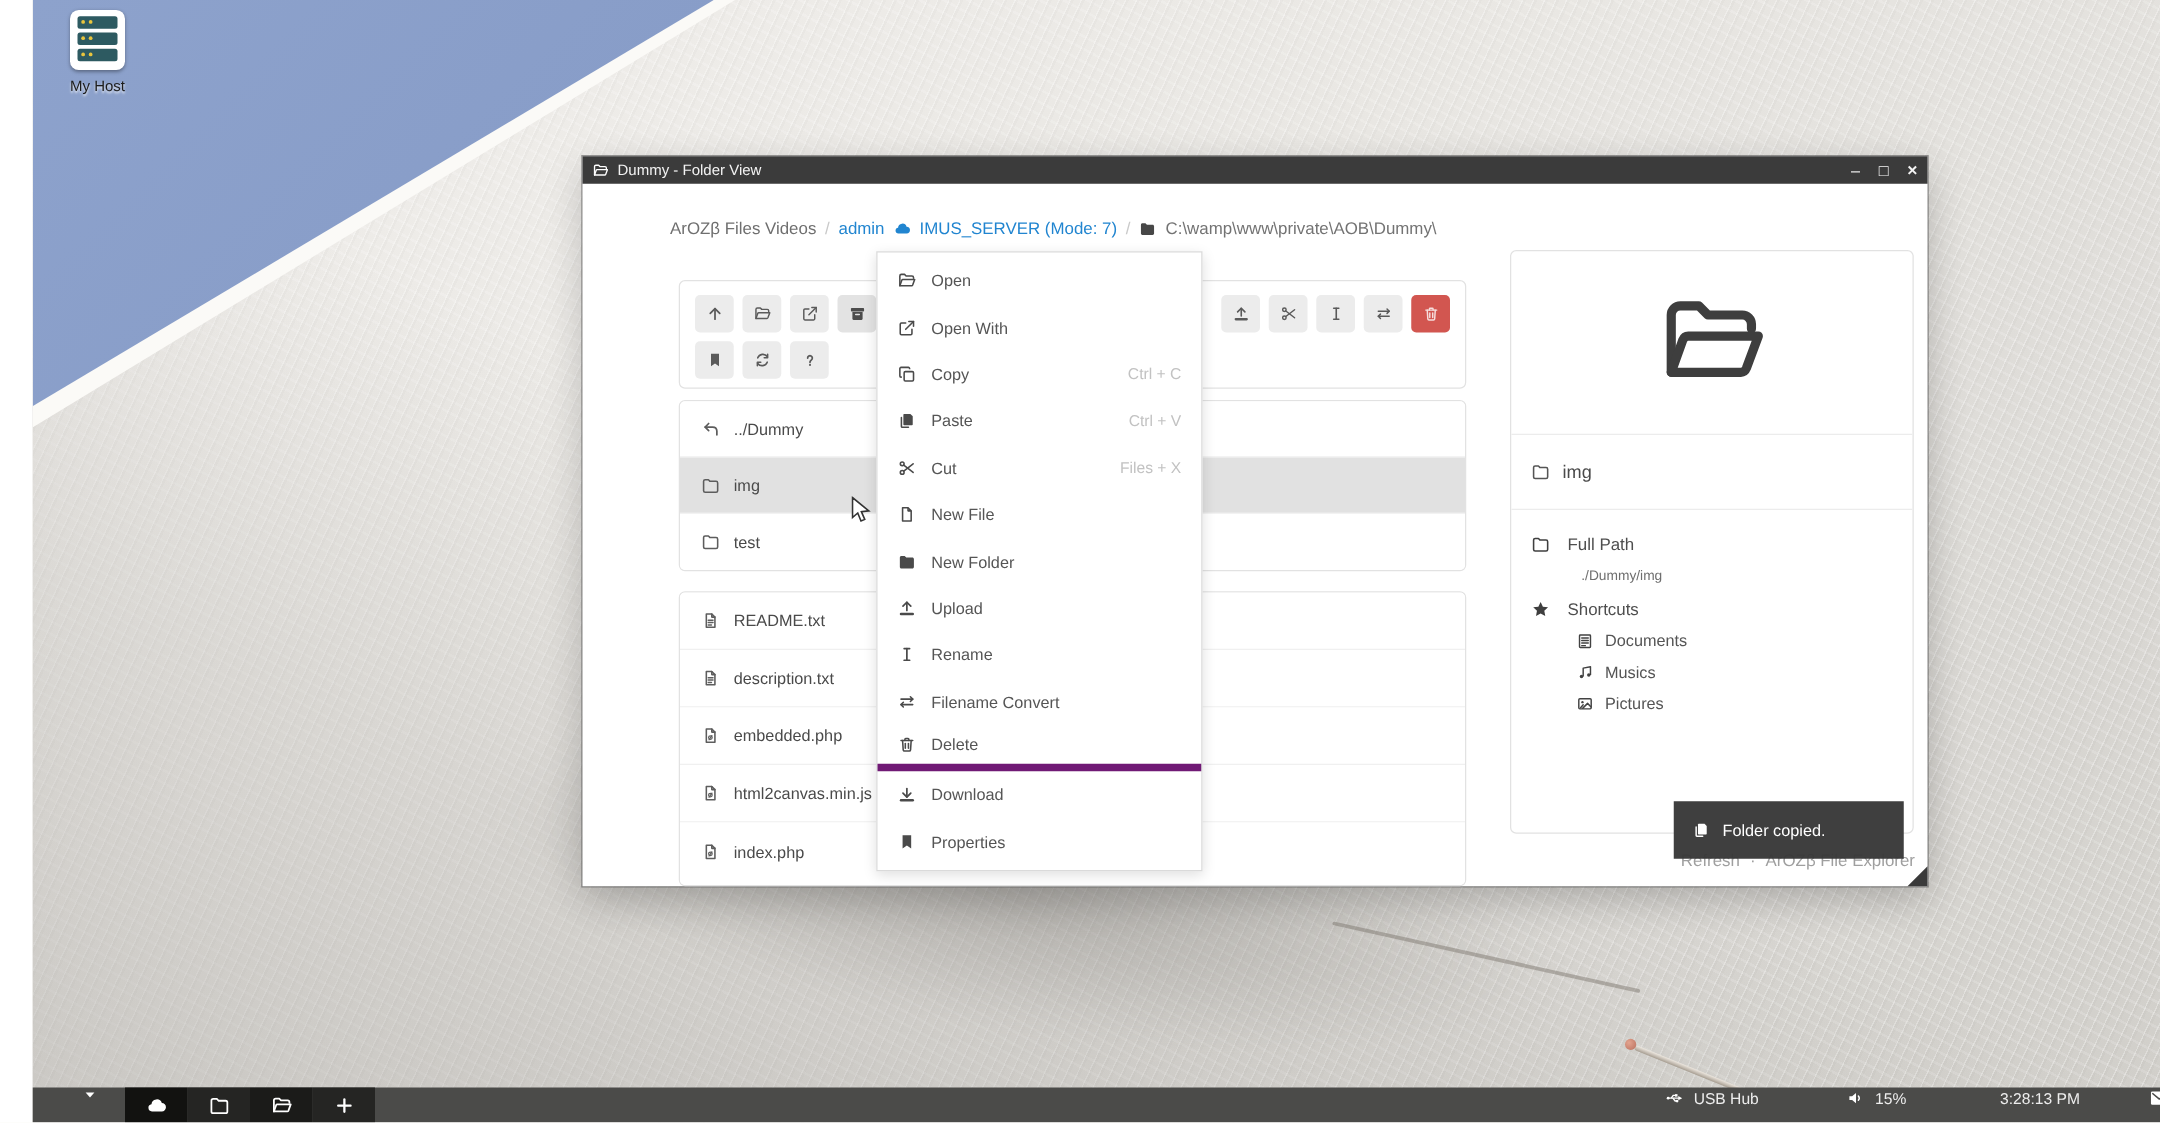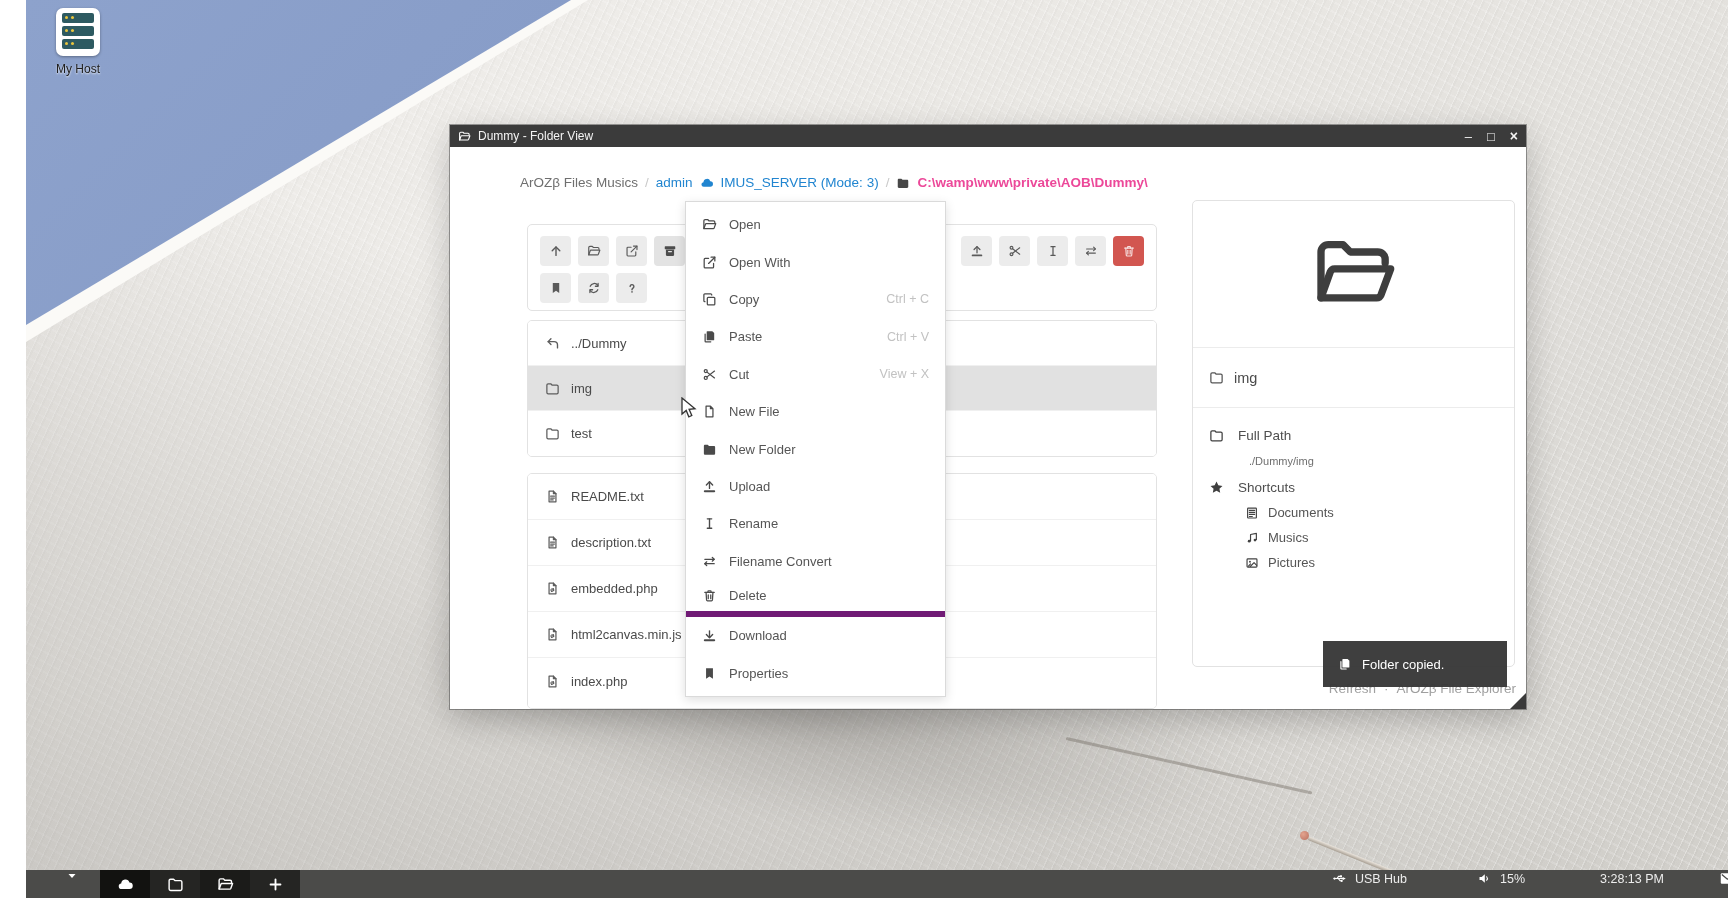--- a/index.html
+++ b/index.html
@@ -32,36 +32,36 @@
   
   .desk-icon { position:absolute; left:14px; top:8px; width:76px; text-align:center; cursor:default; }
   .server-box { width:44px; height:48px; margin:0 auto; background:#fff; border-radius:7px;
     box-shadow:0 1px 3px rgba(0,0,0,.35); padding:5px 6px; display:flex; flex-direction:column; gap:3px; }
   .server-bar { height:10px; background:#2d5a61; border-radius:2px; position:relative; }
   .server-bar::before { content:""; position:absolute; left:3px; top:3px; width:3px; height:3px;
     background:#e9c53d; border-radius:50%; box-shadow:6px 0 0 #e9c53d; }
   .desk-icon .lbl { margin-top:6px; font-size:12px; color:#1c1c1c; text-shadow:0 1px 2px rgba(255,255,255,.9); }
 
   
-  .window { position:absolute; left:424px; top:125px; width:1076px; height:584px; background:#fff;
+  .window { position:absolute; left:440px; top:125px; width:1076px; height:584px; background:#fff;
     box-shadow:0 0 0 1px rgba(80,80,80,.55), 0 10px 30px rgba(0,0,0,.22);padding-left:13px; }
   .titlebar { position:absolute; left:0; top:0; right:0; height:22px; background:#3b3b3b; color:#f3f3f3;
     display:flex; align-items:center; padding:0 8px; font-size:12px; gap:7px; }
   .titlebar .t-icon { font-size:13px; color:#fff; }
   .controls { margin-left:auto; display:flex; align-items:center; gap:15px; font-size:13px; }
   .controls span { cursor:default; line-height:1; }
   .controls .cl { font-weight:bold; font-size:14px; }
 
   .breadcrumb { position:absolute; left:70px; top:50px; display:flex; align-items:center; gap:7px;
     font-size:13.5px; color:#6f6f6f; }
   .breadcrumb .sep { color:#c9c9c9; }
   .breadcrumb .lnk { color:#2185d0; }
   .breadcrumb .cloud { color:#2185d0; font-size:14px; }
   .breadcrumb .bfold { color:#474747; font-size:14px; }
-  .breadcrumb .path { color:#ec4899;font-weight:bold; }
+  .breadcrumb .path { color:#737373; }
 
   .toolbar { position:absolute; left:77px; top:99px; width:630px; height:87px; background:#fff;
     border:1px solid #e2e2e2; border-radius:5px; padding:11px 12px; display:flex; flex-direction:column; gap:7px; }
   .t-row { display:flex; gap:7px; }
   .t-row .spacer { margin-left:auto; }
   .tool-btn { width:31px; height:30px; border-radius:4px; background:#ececec; color:#5a5a5a;
     display:flex; align-items:center; justify-content:center; font-size:14px; cursor:pointer; border:none; }
   .tool-btn.pressed { background:#e3e3e3; color:#4c4c4c; }
   .tool-btn.danger { background:#d25650; color:#f6dedd; }
 
@@ -359,29 +359,29 @@
         </span>
       <span>Dummy - Folder View</span>
       <div class="controls">
         <span>–</span>
         <span>□</span>
         <span class="cl">×</span>
       </div>
     </div>
 
     <div class="breadcrumb">
-      <span>ArOZβ Files Musics</span>
+      <span>ArOZβ Files Videos</span>
       <span class="sep">/</span>
       <span class="lnk">admin</span>
       <span class="cloud">
           <svg class="ic">
             <use href="#cloud-icon"></use>
           </svg>
         </span>
-      <span class="lnk">IMUS_SERVER (Mode: 3)</span>
+      <span class="lnk">IMUS_SERVER (Mode: 7)</span>
       <span class="sep">/</span>
       <span class="bfold">
           <svg class="ic">
             <use href="#folder-filled-icon"></use>
           </svg>
         </span>
       <span class="path">C:\wamp\www\private\AOB\Dummy\</span>
     </div>
 
     <div class="toolbar">
@@ -657,21 +657,21 @@
     <span>Paste</span>
     <span class="sc">Ctrl + V</span>
   </div>
         <div class="ctx-item">
     <span class="ric">
             <svg class="ic">
               <use href="#scissors-icon"></use>
             </svg>
           </span>
     <span>Cut</span>
-    <span class="sc">View + X</span>
+    <span class="sc">Files + X</span>
   </div>
         <div class="ctx-item">
     <span class="ric">
             <svg class="ic">
               <use href="#file-blank-icon"></use>
             </svg>
           </span>
     <span>New File</span>
     <span class="sc"></span>
   </div>

